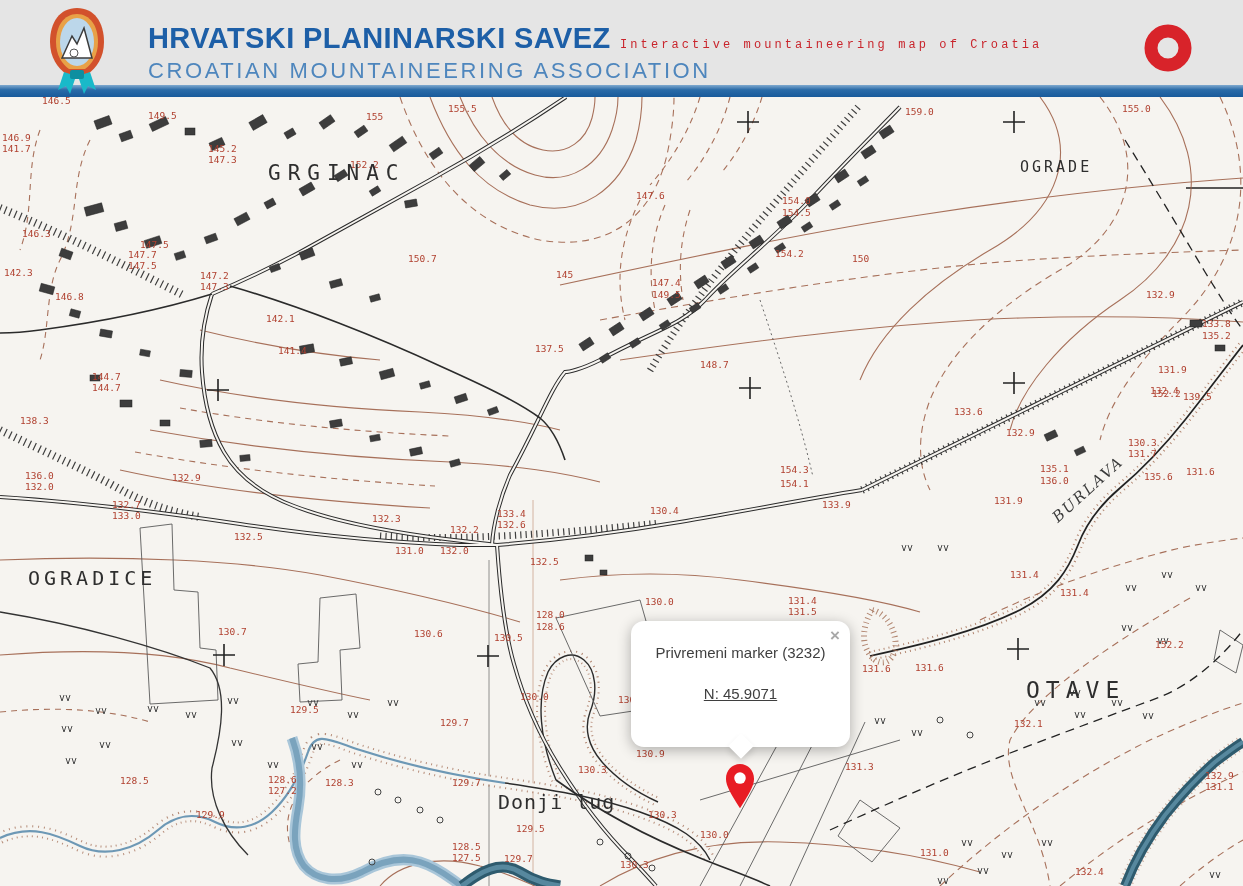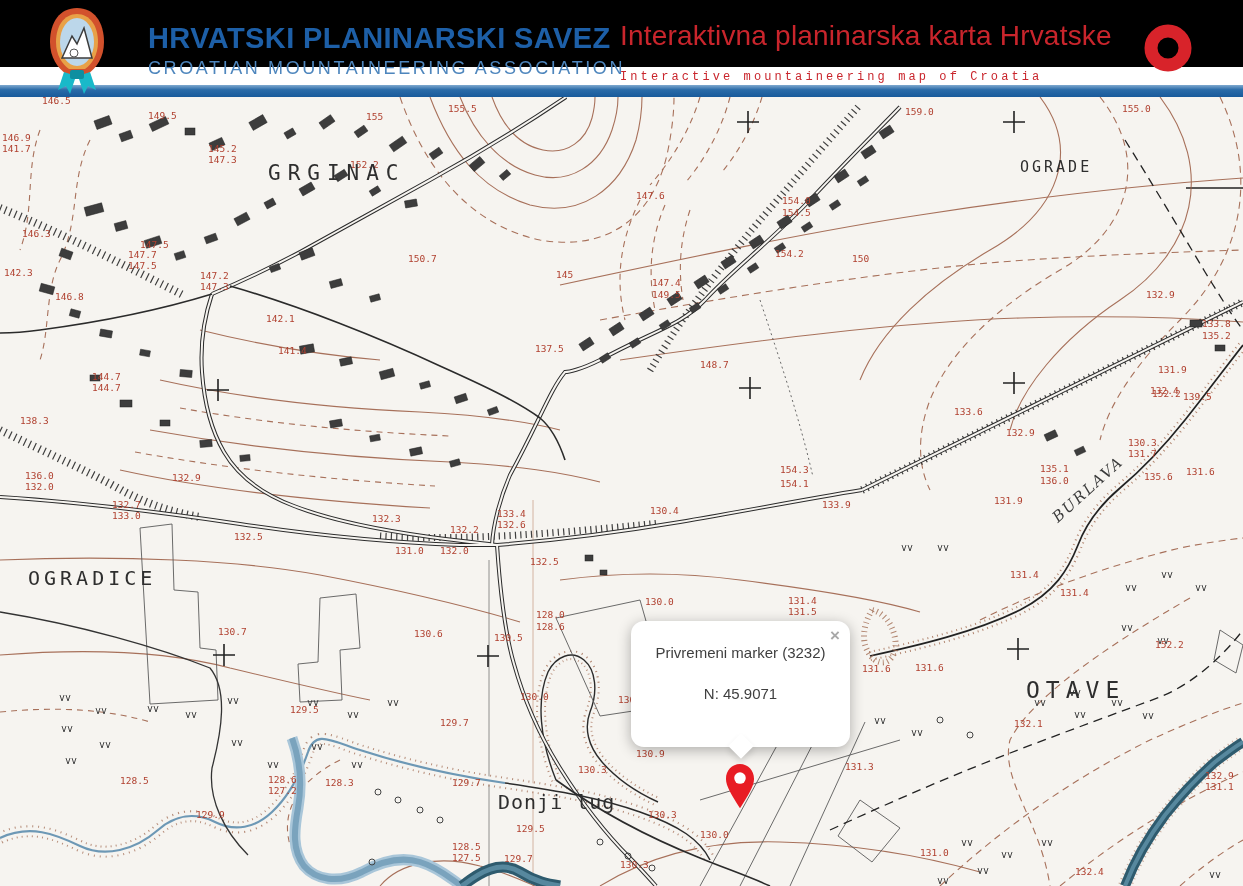--- a/index.html
+++ b/index.html
@@ -1,42 +1,42 @@
 <!DOCTYPE html>
 <html><head>
 <meta charset="utf-8">
 <style>
   html,body{margin:0;padding:0;background:#fff;}
   body{width:1243px;height:886px;overflow:hidden;position:relative;font-family:"Liberation Sans",sans-serif;}
   
-  .header{position:absolute;left:0;top:0;width:1243px;height:67px;background:#000000;}
+  .header{position:absolute;left:0;top:0;width:1243px;height:85px;background:#e5e5e5;}
   .topbar{position:absolute;left:0;top:85px;width:1243px;height:12px;
           background:linear-gradient(180deg,#7fa9cf 0%,#2a6ba8 40%,#185a9b 100%);}
   .hps-logo{position:absolute;left:44px;top:6px;width:66px;height:90px;z-index:5;}
   .org-block{position:absolute;left:148px;top:22px;width:470px;}
   .org-title{font-size:29px;font-weight:bold;color:#1d5fa7;letter-spacing:0.4px;white-space:nowrap;}
-  .org-subtitle{font-size:18px;color:#4e86bd;letter-spacing:2.6px;margin-top:3px;white-space:nowrap;}
+  .org-subtitle{font-size:22px;color:#4e86bd;letter-spacing:2.6px;margin-top:3px;white-space:nowrap;}
   .app-block{position:absolute;left:620px;top:20px;width:500px;}
   .app-title{font-size:28px;color:#c9252c;letter-spacing:0.2px;white-space:nowrap;}
   .app-subtitle{font-size:12px;color:#c9252c;letter-spacing:3.1px;margin-top:18px;white-space:nowrap;font-family:Liberation Mono, monospace;}
   .ring-logo{position:absolute;left:1144px;top:24px;width:48px;height:48px;}
   
   .map{position:absolute;left:0;top:97px;width:1243px;height:789px;background:#f6f4f0;cursor:grab;}
   .map svg{display:block;}
   text.elev{font-family:"DejaVu Sans Mono",monospace;font-size:9.5px;fill:#b0402f;}
   text.place{font-family:"DejaVu Sans Mono",monospace;fill:#2e2e2e;}
   text.place.italic{font-family:"DejaVu Serif",serif;font-style:italic;fill:#3a3a3a;}
   
   .popup{position:absolute;left:631px;top:621px;width:219px;height:126px;background:#fff;
          border-radius:13px;box-shadow:0 3px 14px rgba(0,0,0,.3);z-index:20;
          text-align:center;color:#3f3f3f;}
   .popup:after{content:"";position:absolute;left:50%;bottom:-8px;margin-left:-9px;width:18px;height:18px;
                background:#fff;transform:rotate(45deg);box-shadow:3px 3px 6px rgba(0,0,0,.12);}
   .popup-title{margin-top:23px;font-size:15px;}
-  .popup-coords{margin-top:20px;font-size:15px;line-height:1.7;}
+  .popup-coords{margin-top:20px;font-size:15px;line-height:1.7;text-decoration:underline;}
   .popup-close{position:absolute;top:6px;right:10px;font-size:17px;font-weight:bold;color:#a8a8a8;
                cursor:pointer;line-height:1;}
   
   .marker{position:absolute;left:723px;top:761px;width:34px;height:52px;z-index:15;}
 </style>
 </head>
 <body>
 
 <div class="header">
   <svg class="hps-logo" viewBox="0 0 66 90">
@@ -47,21 +47,20 @@
     <circle cx="30" cy="47" r="4" fill="#fff" stroke="#555" stroke-width="1"></circle>
     <path d="M20,66 L14,84 L22,80 L26,88 L32,70 Z" fill="#19b9c9"></path>
     <path d="M46,66 L52,84 L44,80 L40,88 L34,70 Z" fill="#19b9c9"></path>
     <rect x="26" y="64" width="14" height="9" rx="2" fill="#0e8fa0"></rect>
   </svg>
   <div class="org-block">
     <div class="org-title">HRVATSKI PLANINARSKI SAVEZ</div>
     <div class="org-subtitle">CROATIAN MOUNTAINEERING ASSOCIATION</div>
   </div>
   <div class="app-block">
-    <div class="app-title">Interaktivna planinarska karta Hrvatske</div>
     <div class="app-subtitle">Interactive mountaineering map of Croatia</div>
   </div>
   <svg class="ring-logo" viewBox="0 0 48 48">
     <circle cx="24" cy="24" r="17" fill="none" stroke="#d8232a" stroke-width="13"></circle>
   </svg>
 </div>
 <div class="topbar"></div>
 
 <div class="map">
 <svg id="mapsvg" width="1243" height="789" viewBox="0 97 1243 789">

